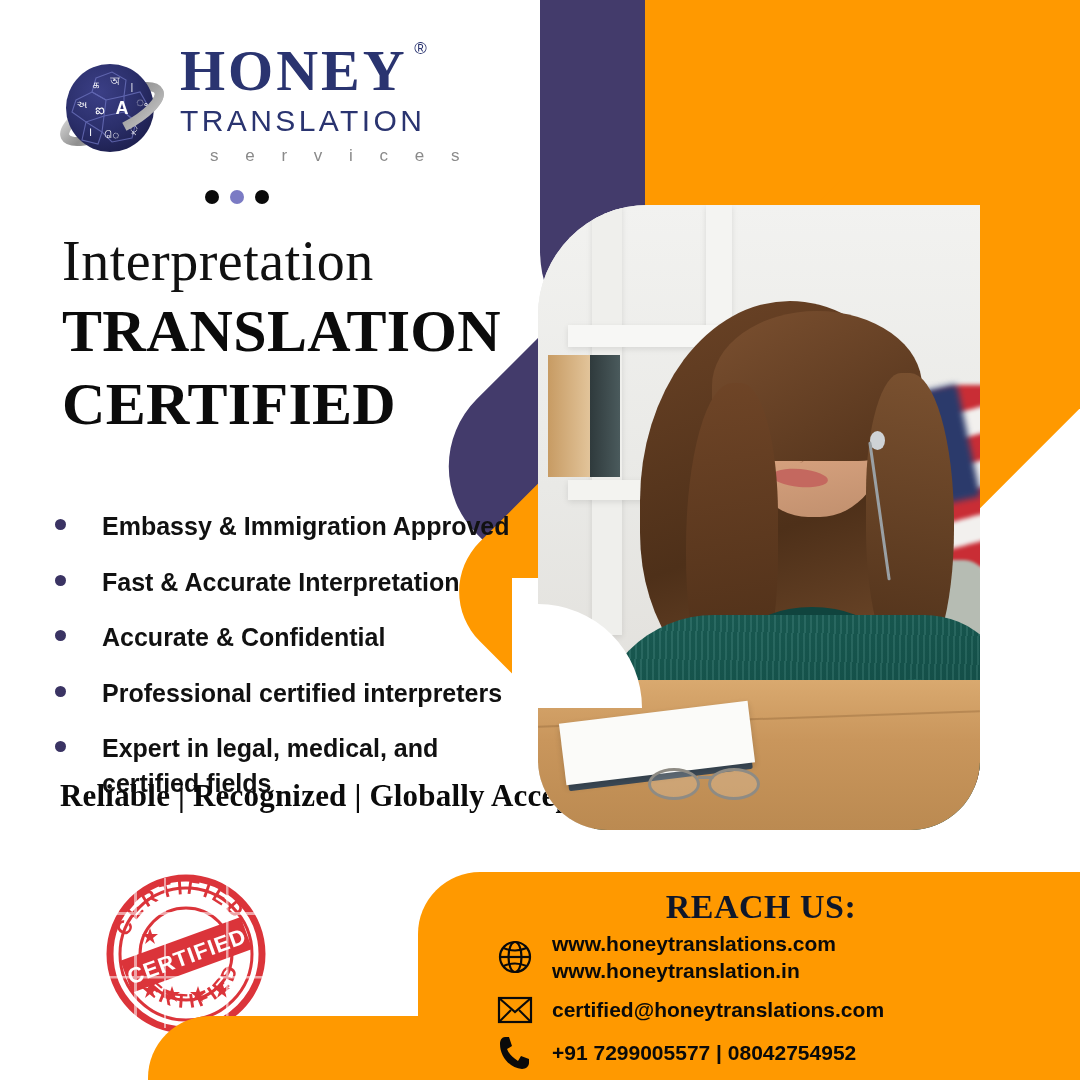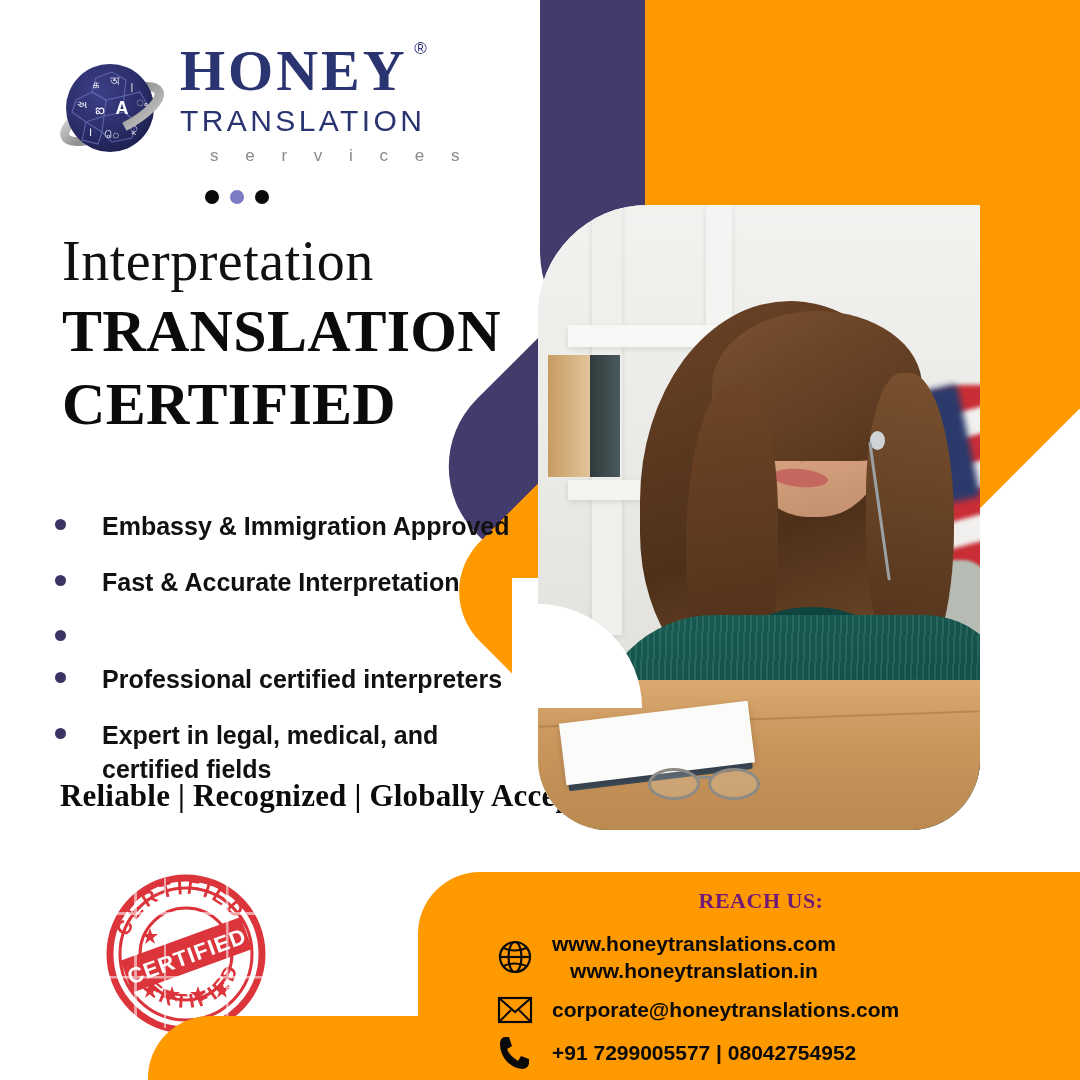--- a/index.html
+++ b/index.html
@@ -412,33 +412,32 @@
     position:absolute; left:418px; top:1016px;
     width:64px; height:64px;
     background:#FF9900;
   }
 
   .reach-title {
     position:absolute; left:0; top:16px; width:100%;
     text-align:center;
     font-family:"Liberation Serif", serif;
     font-weight:700;
-    font-size:22px;
+    font-size:34px;
     letter-spacing:0.5px;
-    color:#701a75;
+    color:#0f172a;
     padding-left:24px;
   }
   .contact-list {
     position:absolute; left:74px; top:58px;
     width:570px;
   }
   .contact-row {
     display:flex; align-items:center;
     margin-bottom:10px;
-    text-align:center;
   }
   .c-icon {
     width:46px; flex:0 0 46px;
     display:flex; align-items:center; justify-content:center;
     margin-right:14px;
   }
   .c-text {
     font-family:"Liberation Sans", sans-serif;
     font-weight:700;
     font-size:21px;
@@ -525,20 +524,21 @@
     <div class="bullet-row">
       <span class="bullet-dot"></span>
       <span class="bullet-text">Embassy &amp; Immigration Approved</span>
     </div>
     <div class="bullet-row">
       <span class="bullet-dot"></span>
       <span class="bullet-text">Fast &amp; Accurate Interpretation</span>
     </div>
     <div class="bullet-row">
       <span class="bullet-dot"></span>
+      <span class="bullet-text">Accurate &amp; Confidential</span>
     </div>
     <div class="bullet-row">
       <span class="bullet-dot"></span>
       <span class="bullet-text">Professional certified interpreters</span>
     </div>
     <div class="bullet-row">
       <span class="bullet-dot"></span>
       <span class="bullet-text" style="max-width:340px">Expert in legal, medical, and certified fields</span>
     </div>
   </div>
@@ -671,21 +671,21 @@
       <div class="contact-row">
         <span class="c-icon">
           <svg width="36" height="30" viewBox="0 0 36 30">
             <rect x="2" y="3" width="32" height="24" fill="none" stroke="#0A0A0A" stroke-width="2.2"></rect>
             <polyline points="2,3 18,17 34,3" fill="none" stroke="#0A0A0A" stroke-width="2.2"></polyline>
             <line x1="2" y1="27" x2="14" y2="15" stroke="#0A0A0A" stroke-width="2"></line>
             <line x1="34" y1="27" x2="22" y2="15" stroke="#0A0A0A" stroke-width="2"></line>
           </svg>
         </span>
         <span class="c-text">
-          <span class="line">corporate@honeytranslations.com</span>
+          <span class="line">certified@honeytranslations.com</span>
         </span>
       </div>
 
       <div class="contact-row">
         <span class="c-icon">
           <svg width="34" height="36" viewBox="0 0 34 36">
             <path d="M7 2 C4 2 2 5 2 9 C2 22 12 33 24 34 C28 34 31 31 31 28
                      L31 24 L23 21 L20 26 C15 23 11 19 9 14 L14 11 L11 2 Z" fill="#0A0A0A"></path>
           </svg>
         </span>

